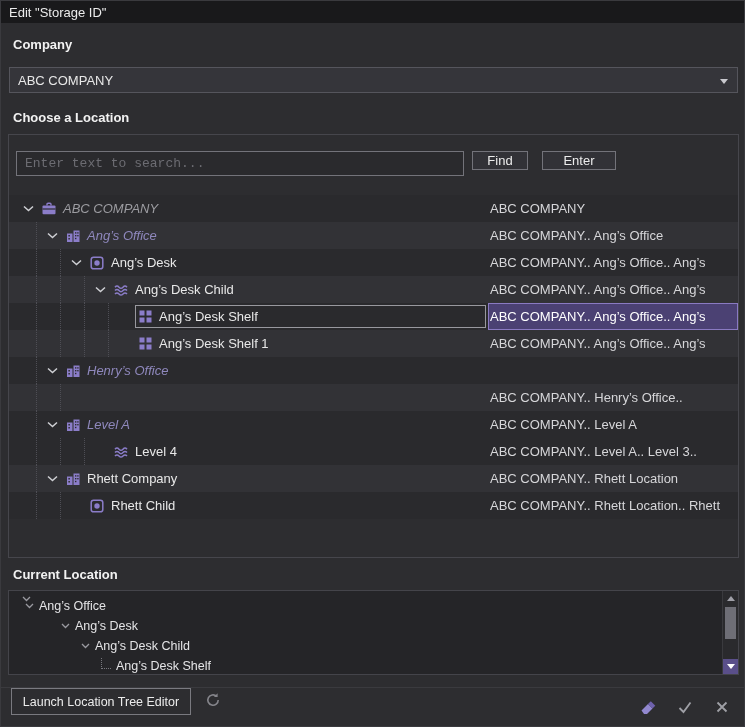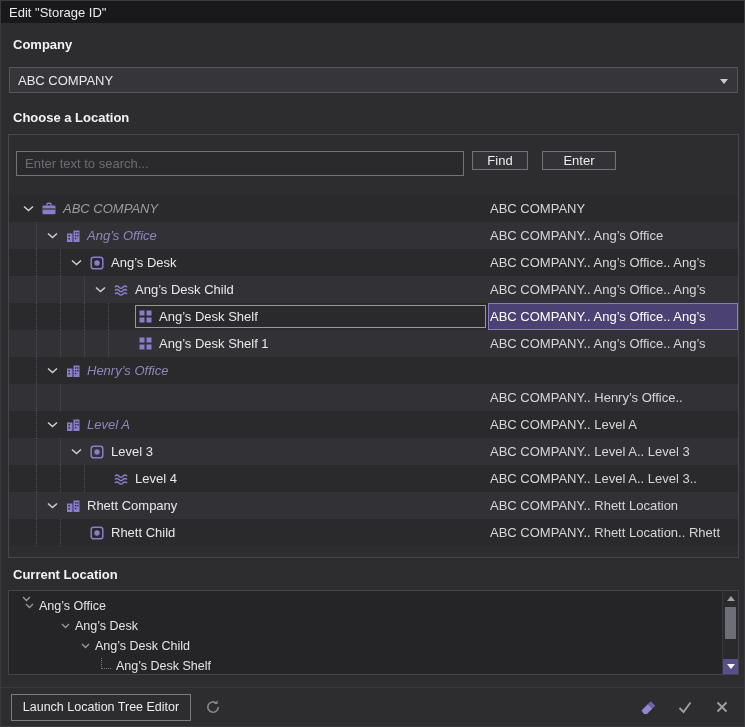--- a/index.html
+++ b/index.html
@@ -6,21 +6,21 @@
   body{width:745px;height:727px;overflow:hidden;font-family:"Liberation Sans",sans-serif;}
   .window{position:relative;width:745px;height:727px;background:#2d2d30;box-sizing:border-box;border:1px solid #3a3a3e;color:#e8e8e8;}
   .titlebar{position:absolute;top:0;left:0;right:0;height:22px;background:#19191b;display:flex;align-items:center;padding-left:8px;font-size:13px;color:#ececec;}
   .glabel{position:absolute;left:12px;font-weight:bold;font-size:13px;color:#f2f2f2;}
   #company-label{top:36px}
   #choose-label{top:109px}
   #current-label{top:566px}
   .combo{position:absolute;top:66px;left:8px;width:729px;height:26px;box-sizing:border-box;background:#35353a;border:1px solid #55555c;display:flex;align-items:center;padding:0 8px;font-size:13px;cursor:default;}
   .combo-arrow{position:absolute;right:9px;top:11px;width:0;height:0;border-left:4px solid transparent;border-right:4px solid transparent;border-top:5px solid #c9c9ce;}
   .panel{position:absolute;top:133px;left:7px;width:731px;height:424px;box-sizing:border-box;border:1px solid #46464c;}
-  .search{position:absolute;top:16px;left:7px;width:448px;height:25px;box-sizing:border-box;background:#2a2a2d;border:1px solid #73737a;color:#e8e8e8;padding:0 8px;font-size:13px;font-family:Liberation Sans, sans-serif;outline:none;}
+  .search{position:absolute;top:16px;left:7px;width:448px;height:25px;box-sizing:border-box;background:#2a2a2d;border:1px solid #73737a;color:#e8e8e8;padding:0 8px;font-size:13px;font-family:Liberation Mono, monospace;outline:none;}
   .search::placeholder{color:#6c6c72;}
   .btn{position:absolute;top:16px;height:19px;box-sizing:border-box;background:#323237;border:1px solid #73737a;color:#ececec;font-size:13px;font-family:inherit;cursor:default;}
   #find{left:463px;width:56px}
   #clear{left:533px;width:74px}
   .tree{position:absolute;top:60px;left:0;right:0;}
   .trow{display:flex;height:27px;background:#2a2a2d;font-size:13px;align-items:stretch;}
   .trow.alt{background:#323236;}
   .cell-name{width:479px;display:flex;align-items:center;overflow:hidden;padding-left:14px;box-sizing:border-box;}
   .cell-path{flex:1;display:flex;align-items:center;color:#d6d6d9;overflow:hidden;white-space:nowrap;box-sizing:border-box;padding-left:2px;}
   .ind{width:24px;height:100%;position:relative;flex:none;}
@@ -38,21 +38,21 @@
   .crow{height:20px;display:flex;align-items:center;font-size:12.5px;color:#e4e4e6;white-space:nowrap;}
   .conn{flex:none;display:flex;align-items:center;margin-right:5px;}
   .conn-l{flex:none;width:9px;height:10px;border-left:1px dotted #77777d;border-bottom:1px dotted #77777d;margin:-6px 5px 0 0;}
   .top-conn{position:absolute;left:13px;top:-3px;}
   .scroll{position:absolute;top:0;right:0;bottom:0;width:15px;background:#2a2a2d;border-left:1px solid #3a3a3e;}
   .sb-up{position:absolute;top:0;left:0;right:0;height:15px;display:flex;align-items:center;justify-content:center;}
   .sb-thumb{position:absolute;top:16px;left:2px;right:2px;height:32px;background:#6e6e76;}
   .sb-down{position:absolute;bottom:0;left:0;right:0;height:15px;background:#5a4f8a;display:flex;align-items:center;justify-content:center;}
   .tri-up{width:0;height:0;border-left:4px solid transparent;border-right:4px solid transparent;border-bottom:5px solid #a0a0a8;}
   .tri-down{width:0;height:0;border-left:4px solid transparent;border-right:4px solid transparent;border-top:5px solid #ffffff;}
-  .footer{position:absolute;left:0;right:0;bottom:0;height:39px;border-top:1px solid #3a3a3e;display:flex;align-items:center;padding:0 10px;box-sizing:border-box;background:#2d2d30;}
+  .footer{position:absolute;left:0;right:0;bottom:0;height:39px;border-top:1px solid #3a3a3e;display:flex;padding:0 10px;box-sizing:border-box;background:#2d2d30;}
   #launch{width:180px;height:27px;background:transparent;border:1px solid #7a7a80;color:#ececec;font-size:12.5px;font-family:inherit;cursor:default;}
   .icon-btn{display:flex;align-items:center;justify-content:center;width:24px;height:24px;cursor:default;}
   #refresh-btn{margin-left:10px;}
   .spacer{flex:1;}
   .right-icons{display:flex;align-items:center;gap:13px;}
 </style>
 </head>
 <body>
 
 <div class="window">
@@ -264,41 +264,20 @@
                   <rect x="12.2" y="4.2" width="1.4" height="1.4" fill="#2d2d30"></rect>
                   <rect x="10" y="7" width="1.4" height="1.4" fill="#2d2d30"></rect>
                   <rect x="12.2" y="7" width="1.4" height="1.4" fill="#2d2d30"></rect>
                   <rect x="10" y="9.8" width="1.4" height="1.4" fill="#2d2d30"></rect>
                 </svg>
               </span>
               <span class="nlabel it">Level A</span>
             </span>
           </div>
           <div class="cell-path">ABC COMPANY.. Level A</div>
-        </div>
-        <div class="trow alt">
-          <div class="cell-name">
-            <span class="ind"></span>
-            <span class="ind"></span>
-            <span class="exp">
-              <svg width="11" height="7" viewBox="0 0 11 7">
-                <polyline points="1,1.5 5.5,5.5 10,1.5" fill="none" stroke="#cfd0d4" stroke-width="1.5"></polyline>
-              </svg>
-            </span>
-            <span class="nbox">
-              <span class="nicon">
-                <svg width="16" height="16" viewBox="0 0 16 16">
-                  <rect x="2.2" y="2.2" width="11.6" height="11.6" rx="2.4" fill="none" stroke="#8b7dc9" stroke-width="1.5"></rect>
-                  <circle cx="8" cy="8" r="2.7" fill="#8b7dc9"></circle>
-                </svg>
-              </span>
-              <span class="nlabel">Level 3</span>
-            </span>
-          </div>
-          <div class="cell-path">ABC COMPANY.. Level A.. Level 3</div>
         </div>
         <div class="trow">
           <div class="cell-name">
             <span class="ind"></span>
             <span class="ind"></span>
             <span class="ind"></span>
             <span class="exp"></span>
             <span class="nbox">
               <span class="nicon">
                 <svg width="16" height="14" viewBox="0 0 16 14">

